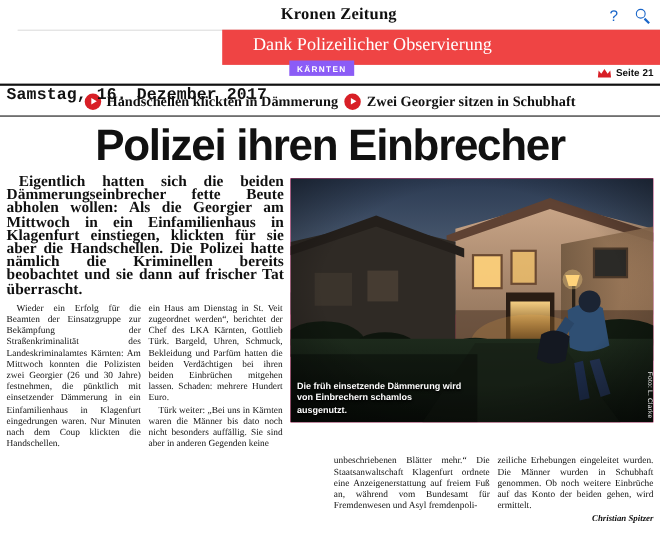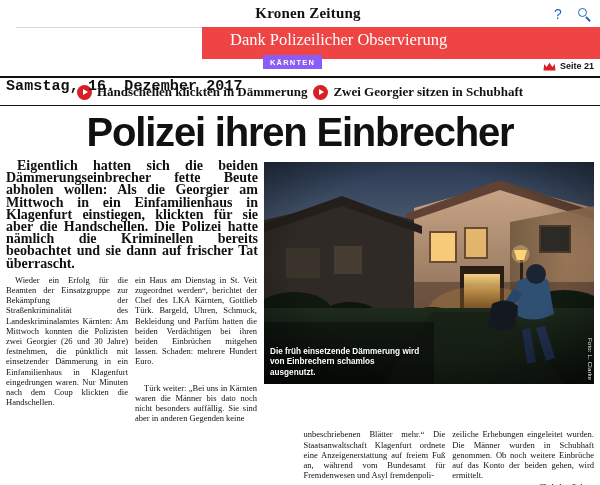--- a/index.html
+++ b/index.html
@@ -266,21 +266,21 @@
     font-family: "Liberation Serif", serif;
     font-size: 8.5px;
     line-height: 10.2px;
     text-align: justify;
     color: #111;
   }
   .cols-top .col { width: 122px; }
   .cols-bottom .col { width: 25%; }
   .col p { margin: 0; text-indent: 9px; }
   .col p.noind { text-indent: 0; }
-  .col p + p { margin-top: 16px; }
+  .col p + p { margin-top: 0; }
 
   .signature {
     text-align: right;
     font-family: "Liberation Serif", serif;
     font-weight: bold;
     font-style: italic;
     font-size: 8px;
     margin-top: 3px;
     color: #111;
   }

